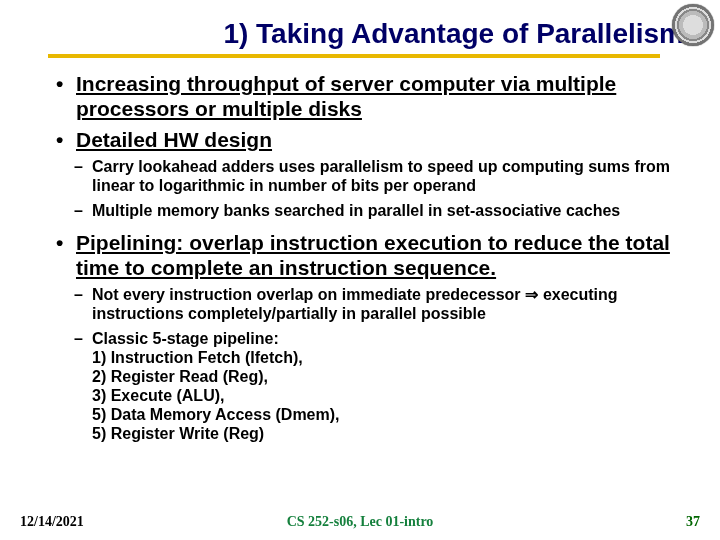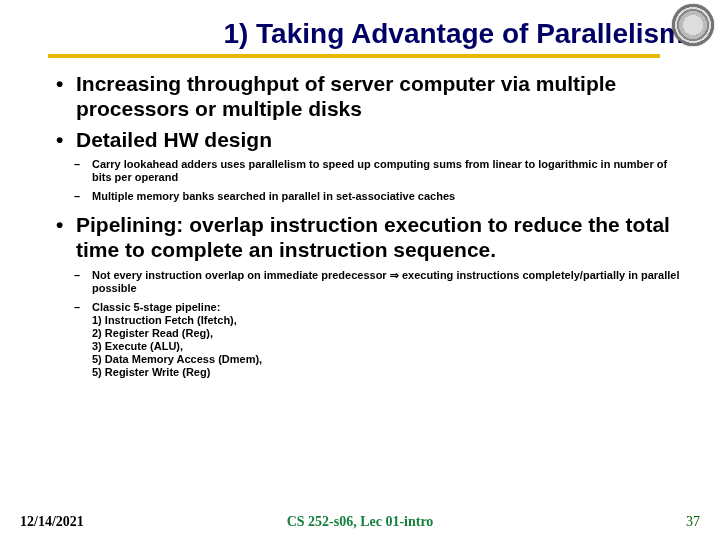--- a/index.html
+++ b/index.html
@@ -46,35 +46,36 @@
     padding-left:28px;
     list-style:none;
   }
   ul.lvl1 > li{
     position:relative;
     font-size:21px;
     font-weight:bold;
     line-height:1.18;
     margin:0 0 6px 0;
     padding-left:0;
+    text-decoration:underline;
   }
   ul.lvl1 > li::before{
     content:"•";
     position:absolute;
     left:-20px;top:0;
     font-size:21px;
   }
   ul.lvl2{
     margin:4px 0 10px 0;
     padding-left:44px;
     list-style:none;
   }
   ul.lvl2 > li{
     position:relative;
-    font-size:11px;
+    font-size:16px;
     font-weight:bold;
     line-height:1.18;
     margin:0 0 6px 0;
   }
   ul.lvl2 > li::before{
     content:"–";
     position:absolute;
     left:-18px;top:0;
   }
   .footer{
@@ -87,21 +88,21 @@
     position:absolute;left:20px;bottom:0;
     font-size:14px;font-weight:bold;color:#000;
   }
   .footer .center{
     position:absolute;left:0;right:0;bottom:0;
     text-align:center;
     font-size:14px;font-weight:bold;color:#15803d;
   }
   .footer .pagenum{
     position:absolute;right:20px;bottom:0;
-    font-size:14px;font-weight:normal;color:#006600;
+    font-size:14px;font-weight:bold;color:#006600;
   }
   .arrow{font-family:Arial;}
 </style>
 </head>
 <body>
 
 <div class="slide">
   <div class="seal"></div>
 
   <h1 class="title">1) Taking Advantage of Parallelism</h1>

